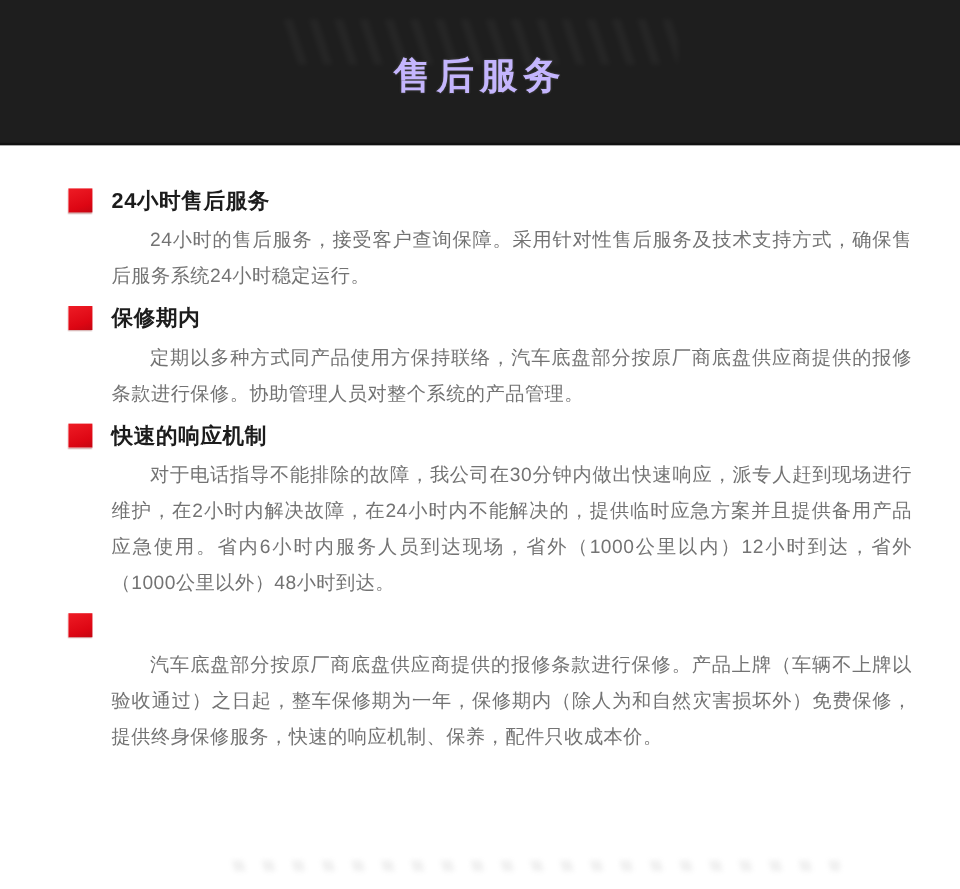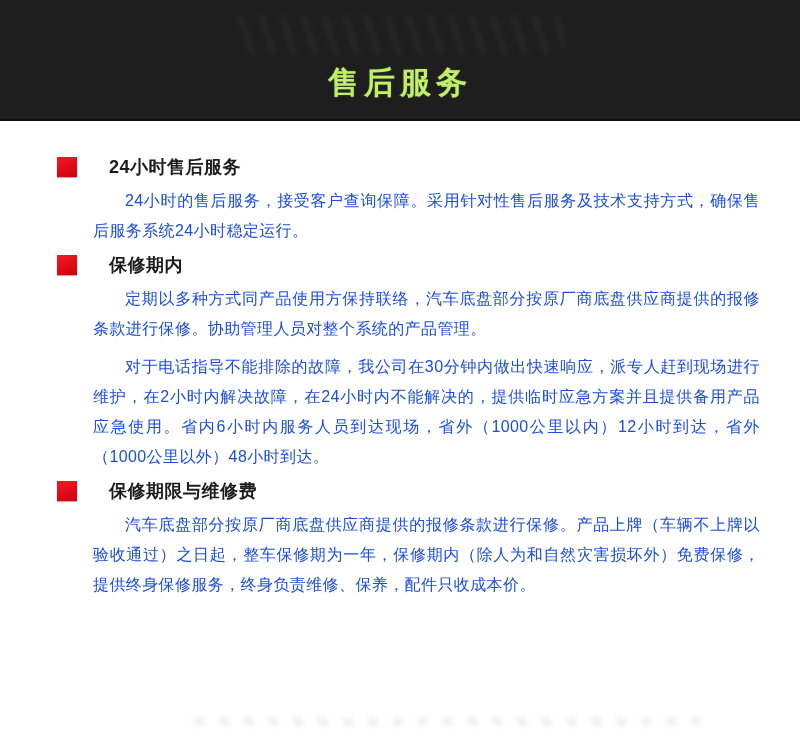--- a/index.html
+++ b/index.html
@@ -22,23 +22,23 @@
     width: 100%;
     height: 121px;
     background: #1e1e1e;
     border-bottom: 2px solid #111111;
     box-sizing: border-box;
   }
   .header-title {
     position: absolute;
     left: 0;
     right: 0;
-    top: 62px;
+    top: 42px;
     text-align: center;
-    color: #bef264;
+    color: #c4b5fd;
     font-size: 31px;
     font-weight: 700;
     letter-spacing: 5px;
     text-shadow: 0 0 2px rgba(180,180,180,0.35);
   }
   .watermark-ghost {
     position: absolute;
     left: 235px;
     top: 16px;
     width: 330px;
@@ -68,21 +68,21 @@
     pointer-events: none;
   }
   
   .content {
     padding: 35px 40px 0 57px;
     box-sizing: border-box;
   }
   .section-header {
     display: flex;
     align-items: center;
-    gap: 32px;
+    gap: 16px;
     margin-top: 8px;
     height: 22px;
     text-align: center;
   }
   .section:first-child .section-header {
     margin-top: 0;
   }
   .bullet {
     flex: 0 0 auto;
     width: 20px;
@@ -95,21 +95,21 @@
     font-weight: 700;
     color: #1c1c1c;
     letter-spacing: 0.5px;
     white-space: nowrap;
   }
   .para {
     margin: 8px 0 0 36px;
     width: 667px;
     font-size: 16px;
     line-height: 30px;
-    color: #1d4ed8;
+    color: #737373;
     letter-spacing: 0.4px;
     text-align: justify;
     text-indent: 2em;
   }
   .para + .para {
     margin-top: 16px;
   }
 </style>
 </head>
 <body>
@@ -133,28 +133,31 @@
 
     <div class="section">
       <div class="section-header">
         <span class="bullet"></span>
         <span class="section-title">保修期内</span>
       </div>
       <p class="para">定期以多种方式同产品使用方保持联络，汽车底盘部分按原厂商底盘供应商提供的报修条款进行保修。协助管理人员对整个系统的产品管理。</p>
     </div>
 
     <div class="section">
+      <div class="section-header">
+        <span class="bullet"></span>
+        <span class="section-title">快速的响应机制</span>
+      </div>
       <p class="para">对于电话指导不能排除的故障，我公司在30分钟内做出快速响应，派专人赶到现场进行维护，在2小时内解决故障，在24小时内不能解决的，提供临时应急方案并且提供备用产品应急使用。省内6小时内服务人员到达现场，省外（1000公里以内）12小时到达，省外（1000公里以外）48小时到达。</p>
     </div>
 
     <div class="section">
       <div class="section-header">
         <span class="bullet"></span>
-        <span class="section-title">保修期限与维修费</span>
       </div>
-      <p class="para">汽车底盘部分按原厂商底盘供应商提供的报修条款进行保修。产品上牌（车辆不上牌以验收通过）之日起，整车保修期为一年，保修期内（除人为和自然灾害损坏外）免费保修，提供终身保修服务，终身负责维修、保养，配件只收成本价。</p>
+      <p class="para">汽车底盘部分按原厂商底盘供应商提供的报修条款进行保修。产品上牌（车辆不上牌以验收通过）之日起，整车保修期为一年，保修期内（除人为和自然灾害损坏外）免费保修，提供终身保修服务，快速的响应机制、保养，配件只收成本价。</p>
     </div>
 
   </div>
 
   <div class="watermark-ghost-bottom"></div>
 
 </div>
 
 </body></html>

